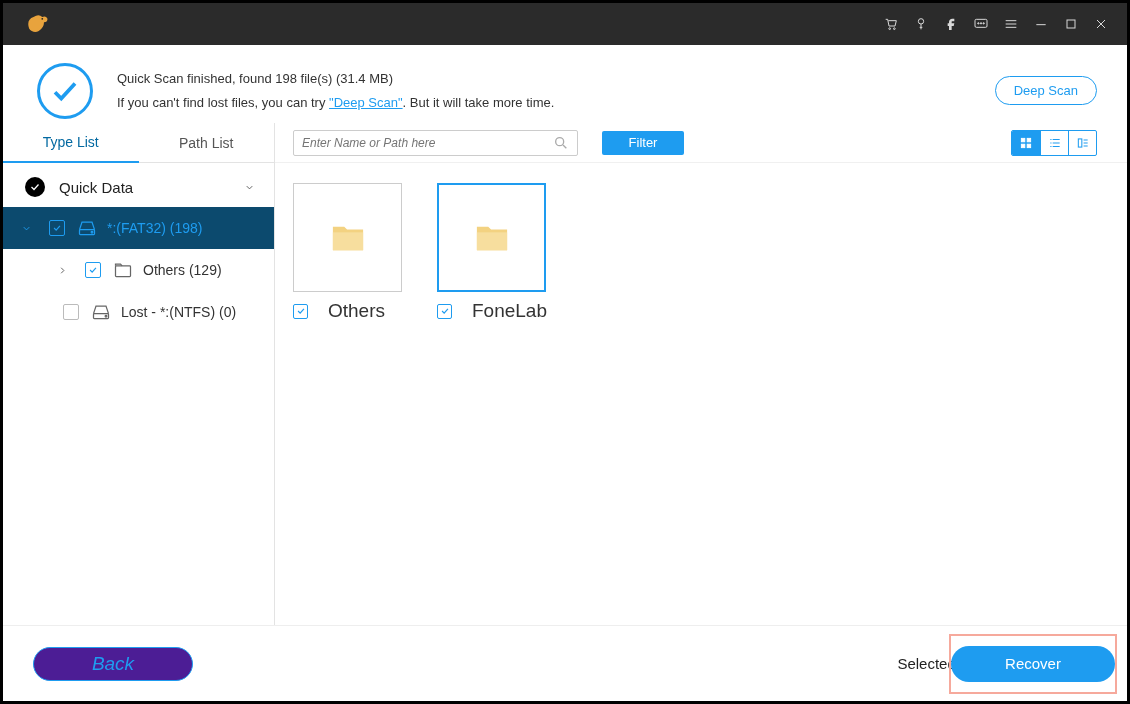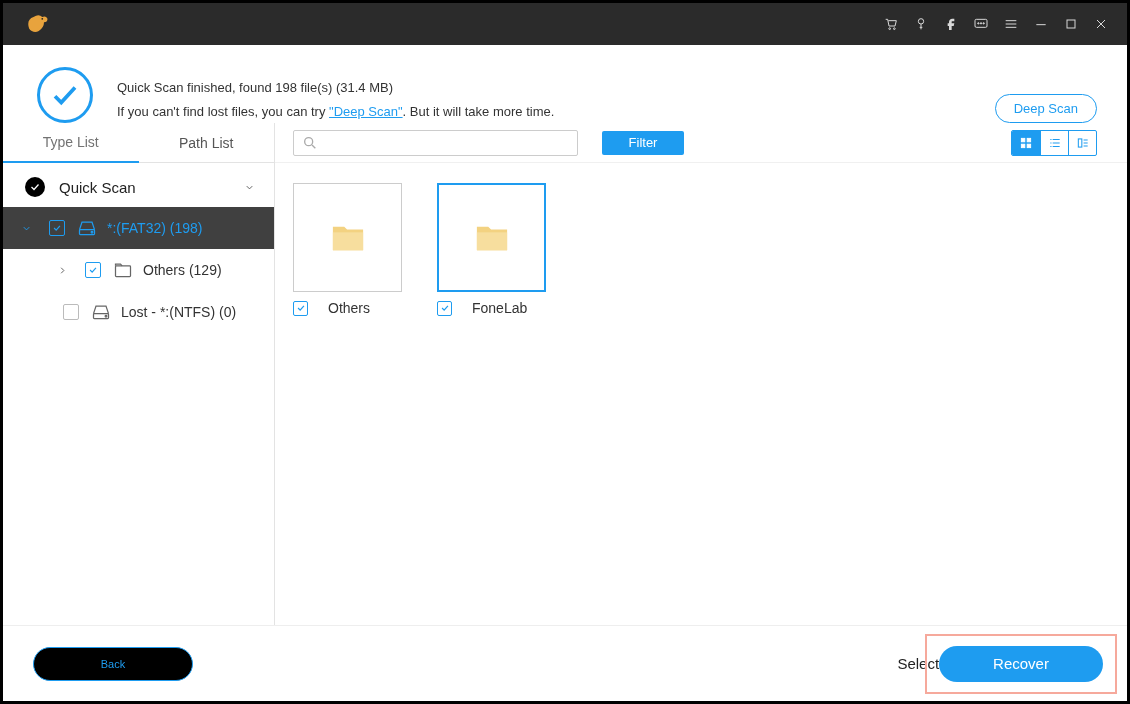--- a/index.html
+++ b/index.html
@@ -7,40 +7,40 @@
   .app { width: 1130px; height: 704px; border: 3px solid #000; display: flex; flex-direction: column; position: relative; }
   
   .titlebar { height: 42px; background: #2b2b2b; color: #f5f5f5; display: flex; align-items: center; padding: 0 12px 0 20px; }
   .logo { width: 28px; height: 28px; margin-right: 14px; display: flex; align-items: center; justify-content: center; }
   .title { font-size: 14px; color: #f0f0f0; }
   .titlebar-spacer { flex: 1; }
   .titlebar-icons { display: flex; align-items: center; gap: 2px; }
   .tb-icon { width: 28px; height: 28px; display: flex; align-items: center; justify-content: center; color: #d8d8d8; cursor: pointer; }
   .tb-icon svg { width: 16px; height: 16px; stroke: currentColor; fill: none; stroke-width: 1.5; }
   
-  .scan-header { height: 78px; display: flex; align-items: flex-end; padding: 13px 30px 0 34px; border-bottom: 0; }
+  .scan-header { height: 78px; display: flex; align-items: center; padding: 13px 30px 0 34px; border-bottom: 0; }
   .check-circle { width: 56px; height: 56px; border: 3px solid #1e9cf0; border-radius: 50%; display: flex; align-items: center; justify-content: center; margin-right: 24px; flex-shrink: 0; }
   .check-circle svg { width: 30px; height: 30px; stroke: #1e9cf0; stroke-width: 3; fill: none; }
   .scan-text { font-size: 13px; color: #333; line-height: 1.8; }
   .scan-text .line2 { color: #333; }
   .deep-link { color: #1e9cf0; text-decoration: underline; cursor: pointer; }
   .deep-scan-btn { margin-left: auto; border: 1.5px solid #1e9cf0; color: #1e9cf0; background: #fff; border-radius: 18px; padding: 6px 18px; font-size: 13px; cursor: pointer; }
   
   .body { flex: 1; display: flex; min-height: 0; }
   .sidebar { width: 272px; border-right: 1px solid #e3e3e3; display: flex; flex-direction: column; }
   .side-tabs { display: flex; height: 40px; }
   .side-tab { flex: 1; display: flex; align-items: center; justify-content: center; font-size: 14px; cursor: pointer; color: #555; border-bottom: 1px solid #e3e3e3; }
-  .side-tab.active { color: #737373; border-bottom: 2.5px solid #1e9cf0; }
+  .side-tab.active { color: #0369a1; border-bottom: 2.5px solid #1e9cf0; }
   .tree { padding-top: 4px; }
   .tree-section-hdr { display: flex; align-items: center; height: 40px; padding: 0 16px 0 22px; font-size: 15px; color: #222; cursor: pointer; }
   .sec-check { width: 20px; height: 20px; background: #000; border-radius: 50%; display: flex; align-items: center; justify-content: center; margin-right: 14px; }
   .sec-check svg { width: 12px; height: 12px; stroke: #fff; stroke-width: 2.5; fill: none; }
   .sec-arrow { margin-left: auto; width: 18px; height: 18px; display:flex; align-items:center; justify-content:center; }
   .tree-row { display: flex; align-items: center; height: 42px; font-size: 14px; color: #333; cursor: pointer; }
-  .tree-row.selected { background: #404040; color: #1e9cf0; text-align: center; }
+  .tree-row.selected { background: #0c4a6e; color: #1e9cf0; text-align: center; }
   .tree-row.selected .io, .tree-row.selected .chev-svg { stroke: #1e9cf0; }
   .tree-row .chev { width: 18px; display: flex; align-items: center; justify-content: center; margin-left: 14px; }
   .chev-svg { stroke: #555; stroke-width: 2; fill: none; width: 11px; height: 11px; }
   .tree-row .cb { width: 16px; height: 16px; border: 1.5px solid #1e9cf0; border-radius: 2px; margin: 0 12px 0 14px; display: flex; align-items: center; justify-content: center; }
   .tree-row .cb.checked svg { width: 10px; height: 10px; stroke: #1e9cf0; stroke-width: 3; fill: none; }
   .tree-row .cb.unchecked { border-color: #bbb; }
   .io { width: 20px; height: 20px; stroke: #666; stroke-width: 1.5; fill: none; margin-right: 10px; }
   .indent1 { padding-left: 22px; }
   .indent1 .chev { margin-left: 28px; }
   .indent-lost .chev { visibility: hidden; margin-left: 28px; }
@@ -56,28 +56,28 @@
   .view-btn:first-child { border-left: none; }
   .view-btn.active { background: #1e9cf0; }
   .view-btn svg { width: 14px; height: 14px; }
   .view-btn.active svg { stroke: #fff; fill: #fff; }
   .view-btn:not(.active) svg { stroke: #1e9cf0; fill: none; }
   .thumbs { flex: 1; padding: 20px 0 0 18px; display: flex; gap: 28px; align-content: flex-start; }
   .thumb-item { width: 116px; }
   .thumb-box { width: 109px; height: 109px; border: 1px solid #ccc; display: flex; align-items: center; justify-content: center; background: #fff; }
   .thumb-box.selected { border: 2px solid #1e9cf0; }
   .folder-ic { width: 34px; height: 30px; }
-  .thumb-caption { display: flex; align-items: center; margin-top: 8px; font-size: 14px; color: #333; }
+  .thumb-caption { display: flex; align-items: center; margin-top: 8px; font-size: 19px; color: #333; }
   .thumb-caption .tc-cb { width: 15px; height: 15px; border: 1.5px solid #1e9cf0; border-radius: 2px; display: flex; align-items: center; justify-content: center; margin-right: 20px; }
   .thumb-caption .tc-cb svg { width: 10px; height: 10px; stroke: #1e9cf0; stroke-width: 3; fill: none; }
   
   .footer { height: 76px; border-top: 1px solid #eee; display: flex; align-items: center; padding: 0 30px; position: relative; }
-  .back-btn { width: 160px; height: 34px; border: 1.5px solid #1e9cf0; color: #1e9cf0; background: #000000; border-radius: 18px; font-size: 11px; cursor: pointer; }
+  .back-btn { width: 160px; height: 34px; border: 1.5px solid #1e9cf0; color: #1e9cf0; background: #4c1d95; border-radius: 18px; font-size: 19px; cursor: pointer; font-style: italic; }
   .sel-text { margin-left: auto; font-size: 15px; color: #222; margin-right: 12px; }
-  .recover-wrap { border: 2px solid #f6a99c; padding: 10px 12px; position: absolute; right: 10px; top: 50%; transform: translateY(-50%); }
+  .recover-wrap { border: 2px solid #f6a99c; padding: 10px 0; position: absolute; right: 10px; top: 50%; transform: translateY(-50%); }
   .recover-btn { width: 164px; height: 36px; background: #1e9cf0; color: #fff; border: none; border-radius: 18px; font-size: 15px; cursor: pointer; }
 </style>
 </head>
 <body>
 
 <div class="app">
 
   <div class="titlebar">
     <div class="logo">
       <svg viewBox="0 0 32 32">
@@ -158,21 +158,21 @@
         <div class="side-tab active">Type List</div>
         <div class="side-tab">Path List</div>
       </div>
       <div class="tree">
         <div class="tree-section-hdr">
           <span class="sec-check">
               <svg viewBox="0 0 24 24">
                 <polyline points="5,12 10,17 19,7"></polyline>
               </svg>
             </span>
-          <span>Quick Scan</span>
+          <span>Quick Data</span>
           <span class="sec-arrow">
               <svg class="chev-svg" viewBox="0 0 24 24">
                 <polyline points="6,9 12,15 18,9"></polyline>
               </svg>
             </span>
         </div>
 
         <div class="tree-row selected">
           <span class="chev">
               <svg class="chev-svg" viewBox="0 0 24 24">
@@ -220,20 +220,21 @@
               <circle cx="18" cy="17" r="1"></circle>
             </svg>
           <span>Lost - *:(NTFS) (0)</span>
         </div>
       </div>
     </div>
 
     <div class="main">
       <div class="toolbar">
         <div class="search-box">
+          <input placeholder="Enter Name or Path here" style="">
           <svg class="search-ic" viewBox="0 0 24 24">
               <circle cx="10" cy="10" r="6"></circle>
               <path d="M15 15l5 5"></path>
             </svg>
         </div>
         <button class="filter-btn">Filter</button>
         <div class="view-toggle">
           <span class="view-btn active">
               <svg viewBox="0 0 24 24" stroke-width="1.5">
                 <rect x="4" y="4" width="6" height="6"></rect>

